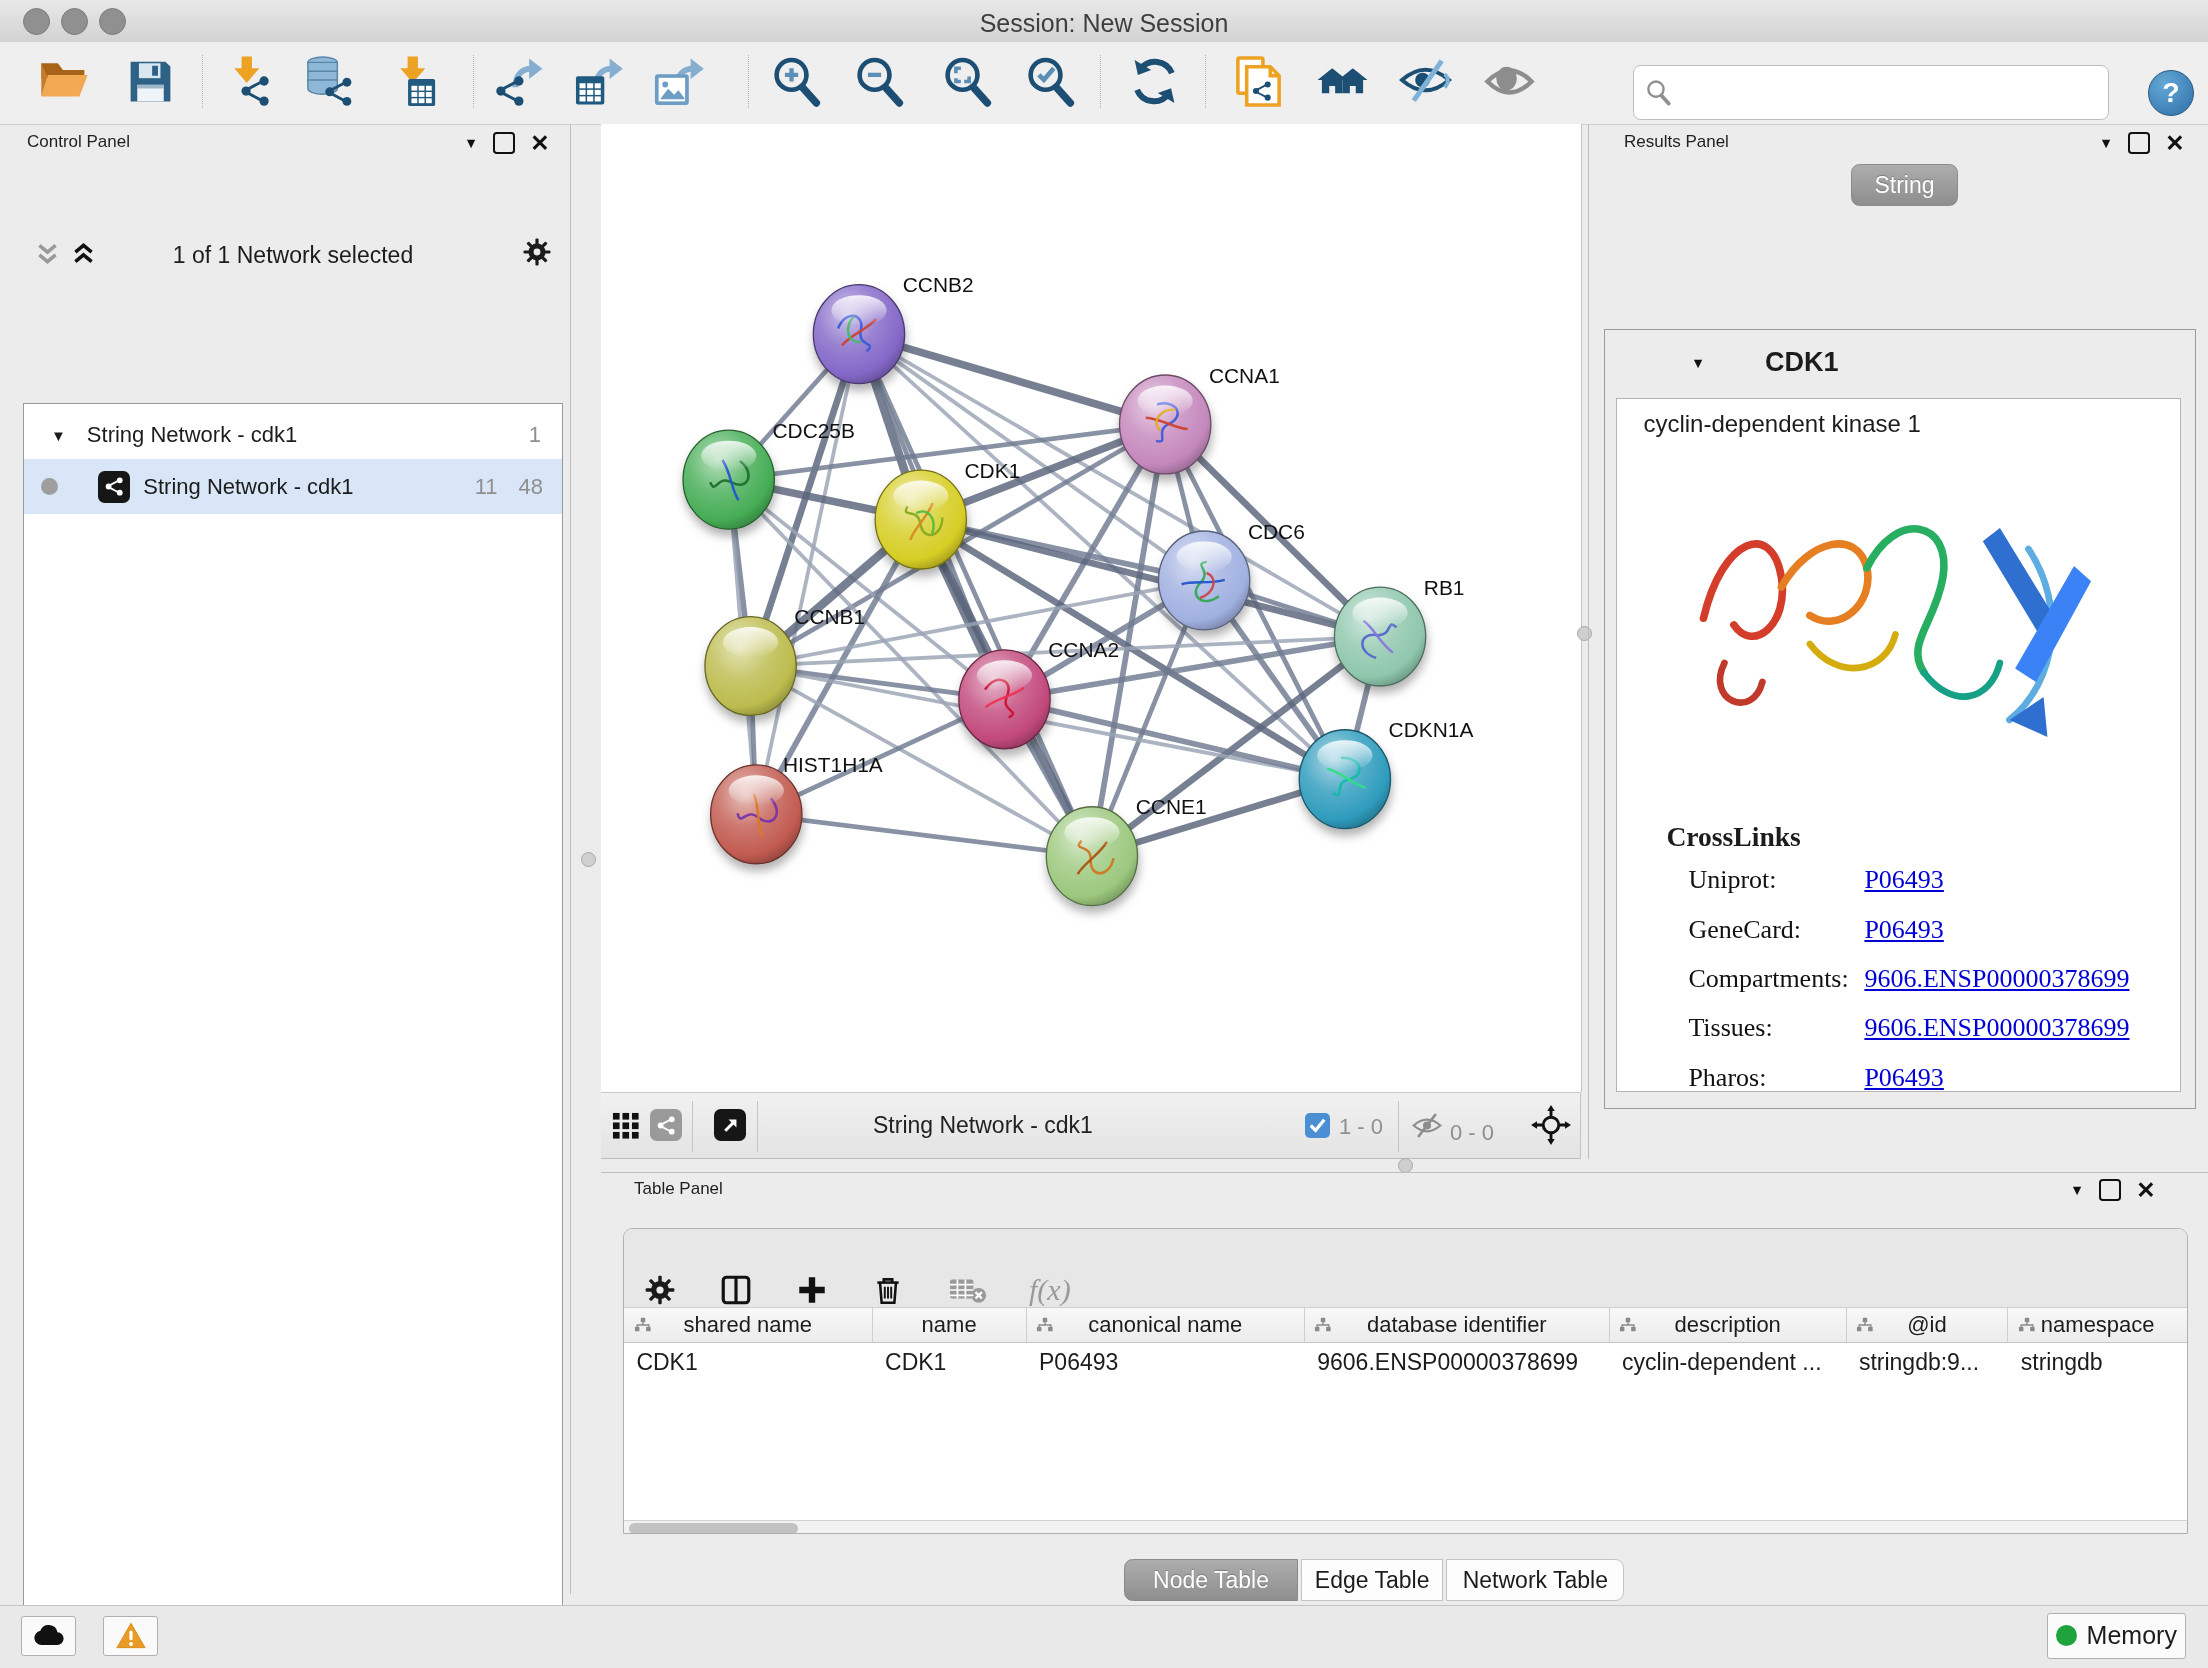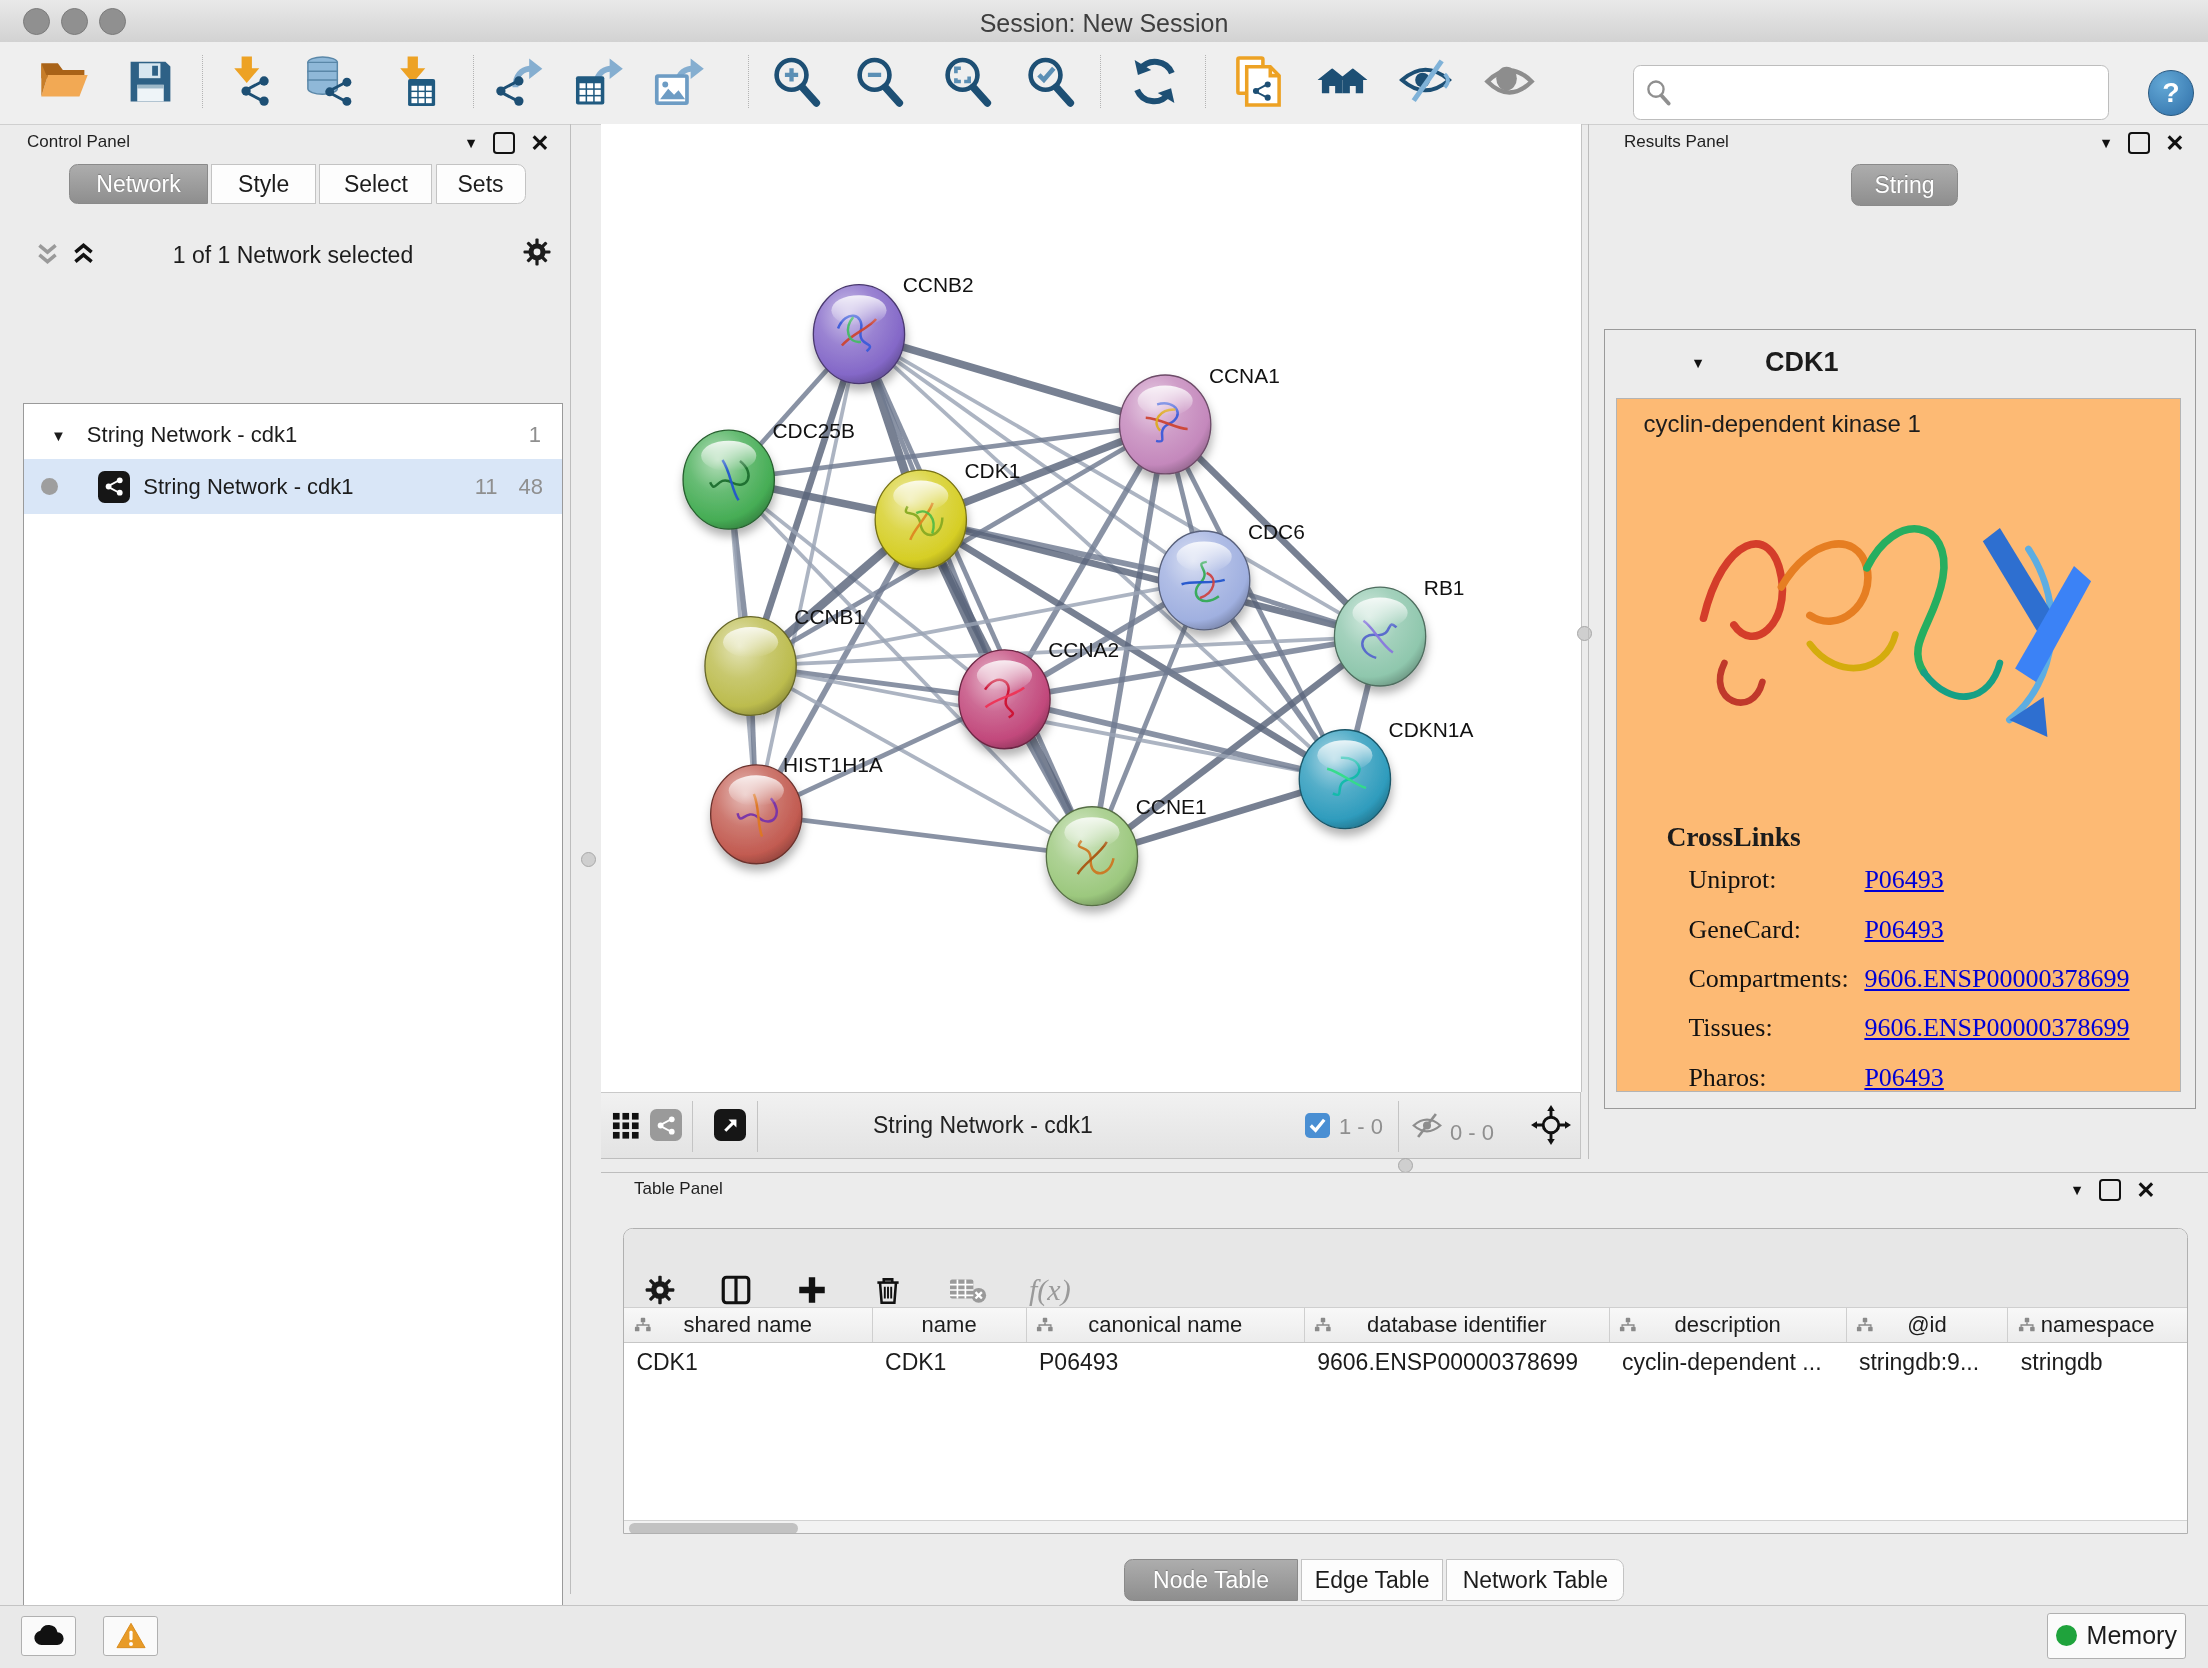--- a/index.html
+++ b/index.html
@@ -48,21 +48,21 @@
     border-top:1px solid #c9c9c9;border-bottom:1px solid #bdbdbd;border-right:1px solid #c3c3c3;box-sizing:border-box;}
   .vb-sep{top:7.6px;height:51px;border-left:1px solid #c4c4c4;}
   .count-txt{font-size:22px;color:#8f8f8f;}
   .split-dot{width:13.3px;height:13.3px;border-radius:50%;background:#cfcfcf;border:1px solid #a8a8a8;}
   
   .results{left:1588px;top:124px;width:620px;height:1035px;border-left:1px solid #bdbdbd;box-sizing:border-box;}
   .rp-toolbox{left:15px;top:88px;width:592px;height:114px;background:#e5e5e5;border:1px solid #b8b8b8;box-sizing:border-box;}
   .btn{background:linear-gradient(#ffffff,#f1f1f1);border:1px solid #bfbfbf;border-radius:7.6px;
     font-size:23px;text-align:center;}
   .rp-box{left:15px;top:205px;width:592px;height:780px;background:#ececec;border:1.9px solid #9a9a9a;box-sizing:border-box;}
-  .rp-inner{position:absolute;left:11.4px;top:68px;width:565px;height:694px;background:#fdba74;border:1px solid #b4b4b4;box-sizing:border-box;}
+  .rp-inner{position:absolute;left:11.4px;top:68px;width:565px;height:694px;background:#ffffff;border:1px solid #b4b4b4;box-sizing:border-box;}
   .serif{font-family:"Liberation Serif",serif;}
   .xlink{color:#0000d6;text-decoration:underline;font-family:"Liberation Serif",serif;font-size:26px;}
   .xlabel{font-family:"Liberation Serif",serif;font-size:26px;color:#111;}
   
   .tablepanel{left:601px;top:1172px;width:1607px;height:422px;border-top:1px solid #bdbdbd;box-sizing:border-box;}
   .tframe{left:22px;top:55px;width:1565px;height:306px;border:1px solid #b0b0b0;border-radius:9.5px 9.5px 0 0;
     box-sizing:border-box;overflow:hidden;background:#fff;}
   .ttoolbar{height:78px;background:#e7e7e7;display:flex;align-items:flex-end;gap:42px;padding-left:19px;}
   .ttoolbar svg{width:34px;height:34px;}
   .thead{height:34px;background:linear-gradient(#f8f8f8,#ececec);border-top:1px solid #cfcfcf;
@@ -339,26 +339,20 @@
     <span>?</span>
   </div>
 </div>
 
 <div class="abs" style="left:0;top:124px;width:571px;height:1470px;border-right:1px solid #bdbdbd;box-sizing:border-box">
   <span class="abs panel-title" style="left:27px;top:7.6px">Control Panel</span>
   <div class="abs wctl" style="left:464px;top:7.6px">
     <span class="glyph-tri">▼</span>
     <span class="ic-max"></span>
     <span class="glyph-x">✕</span>
-  </div>
-  <div class="abs" style="left:69px;top:40px;white-space:nowrap">
-    <span class="tabbtn first active" style="width:139px">Network</span>
-    <span class="tabbtn" style="width:105px">Style</span>
-    <span class="tabbtn" style="width:113px">Select</span>
-    <span class="tabbtn last" style="width:90px">Sets</span>
   </div>
   <span class="abs" style="left:34px;top:116px;width:27px;height:27px;color:#9a9a9a">
     <svg width="27" height="27" viewBox="0 0 28 28">
         <use href="#s-chev2"></use>
       </svg>
   </span>
   <span class="abs" style="left:70px;top:116px;width:27px;height:27px;color:#111;transform:rotate(180deg)">
     <svg width="27" height="27" viewBox="0 0 28 28">
         <use href="#s-chev2"></use>
       </svg>

